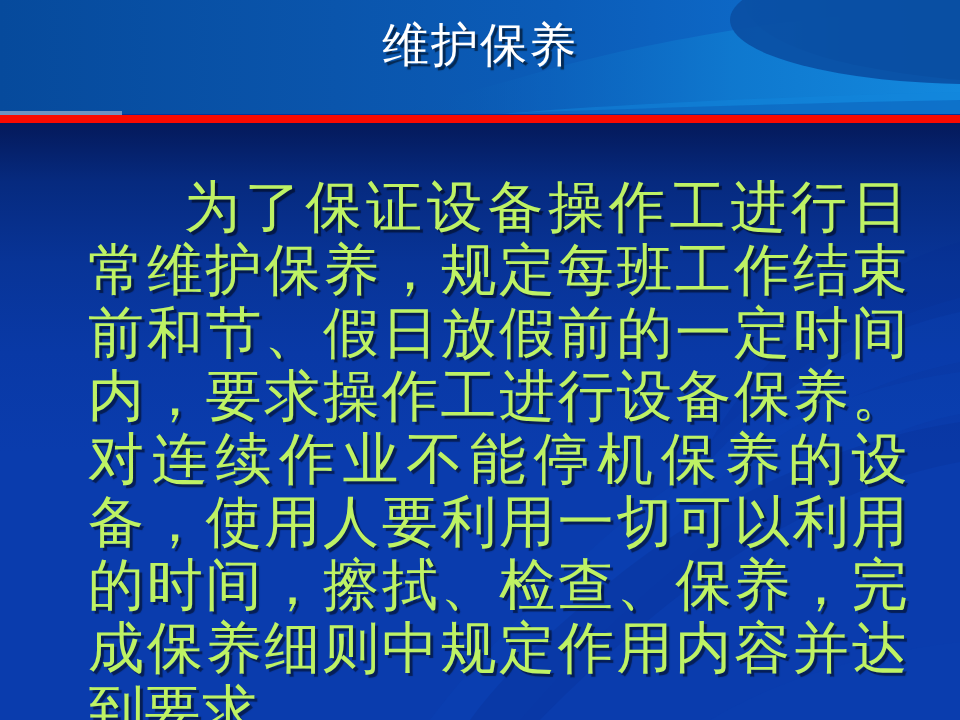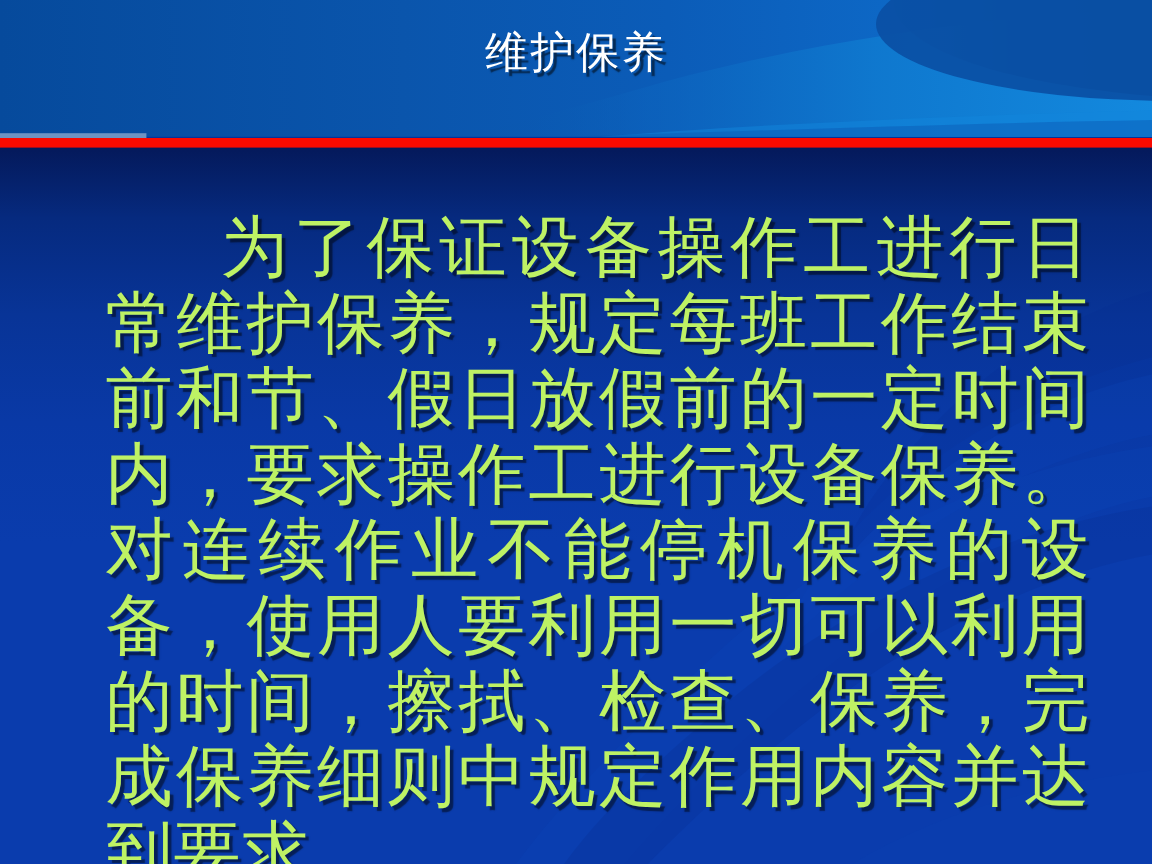--- a/index.html
+++ b/index.html
@@ -83,21 +83,21 @@
     background: #fa0a00;
   }
 
   
   .title {
     position: absolute;
     left: 0;
     top: 14px;
     width: 960px;
     text-align: center;
-    font-size: 36px;
+    font-size: 47px;
     line-height: 62px;
     letter-spacing: 2px;
     color: #ffffff;
     text-shadow: 3px 3px 1px rgba(0,0,0,.55);
     white-space: nowrap;
   }
 
   
   .bodytext {
     position: absolute;

